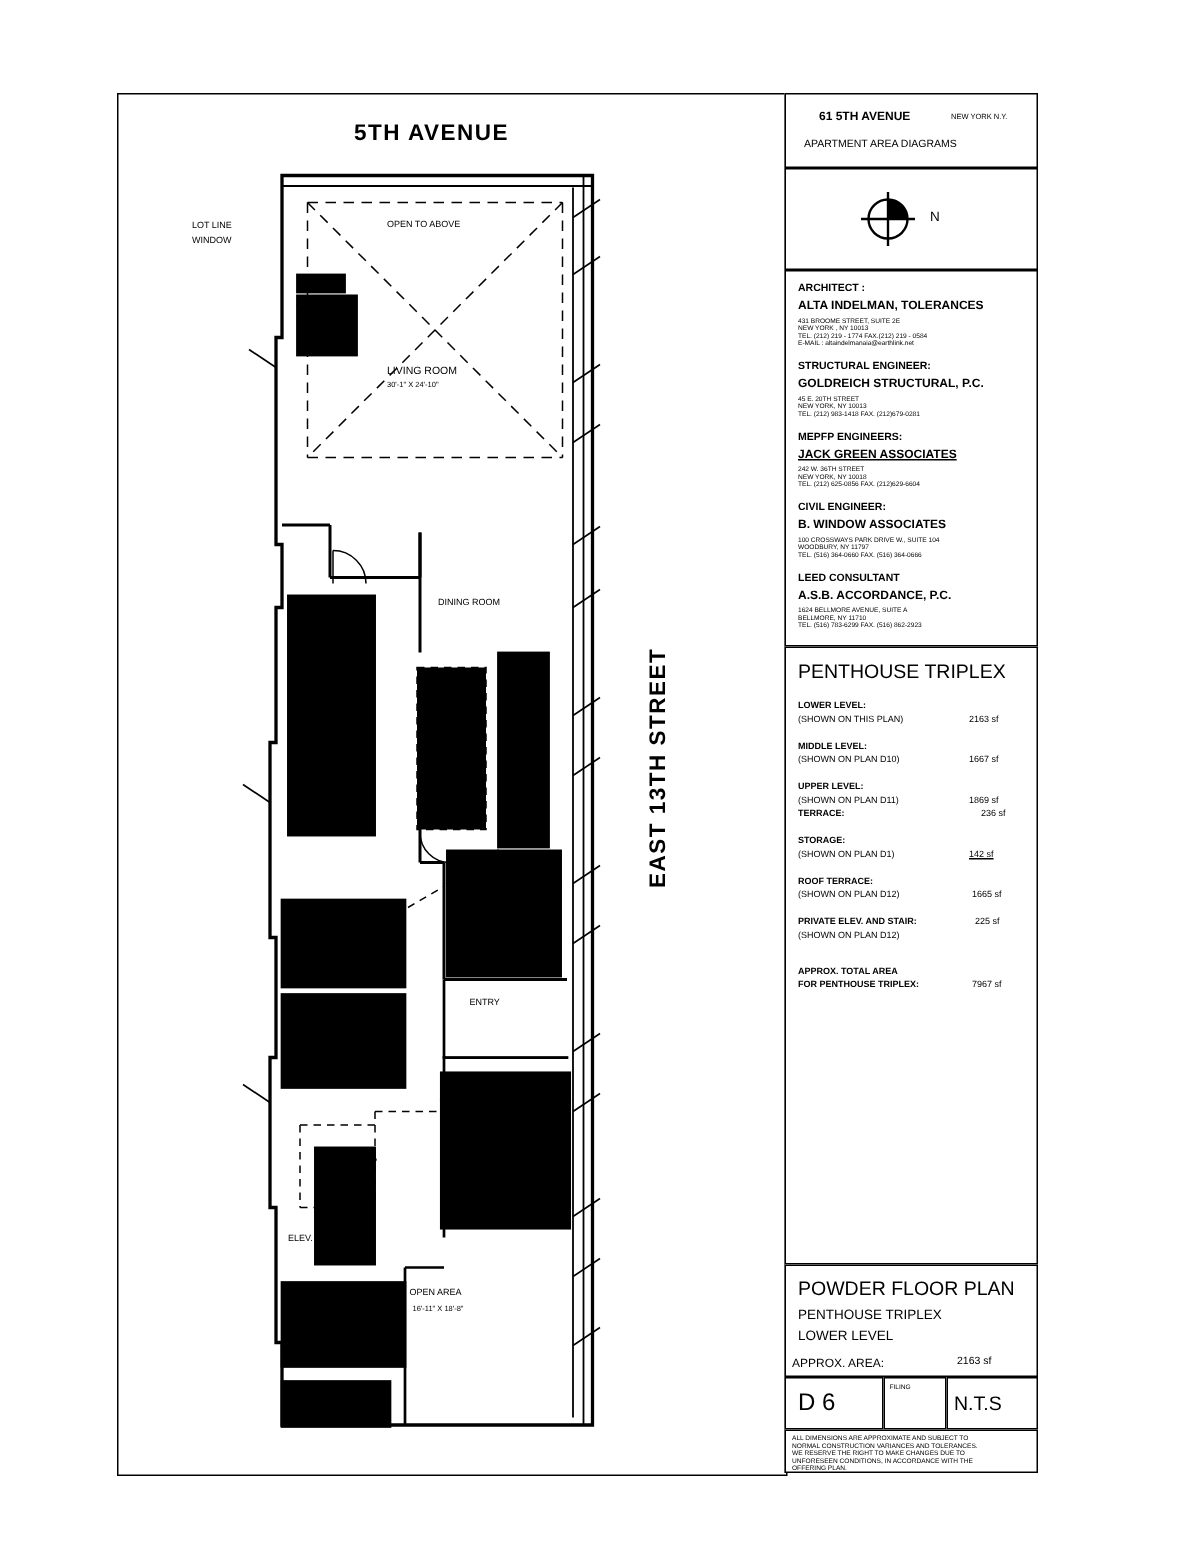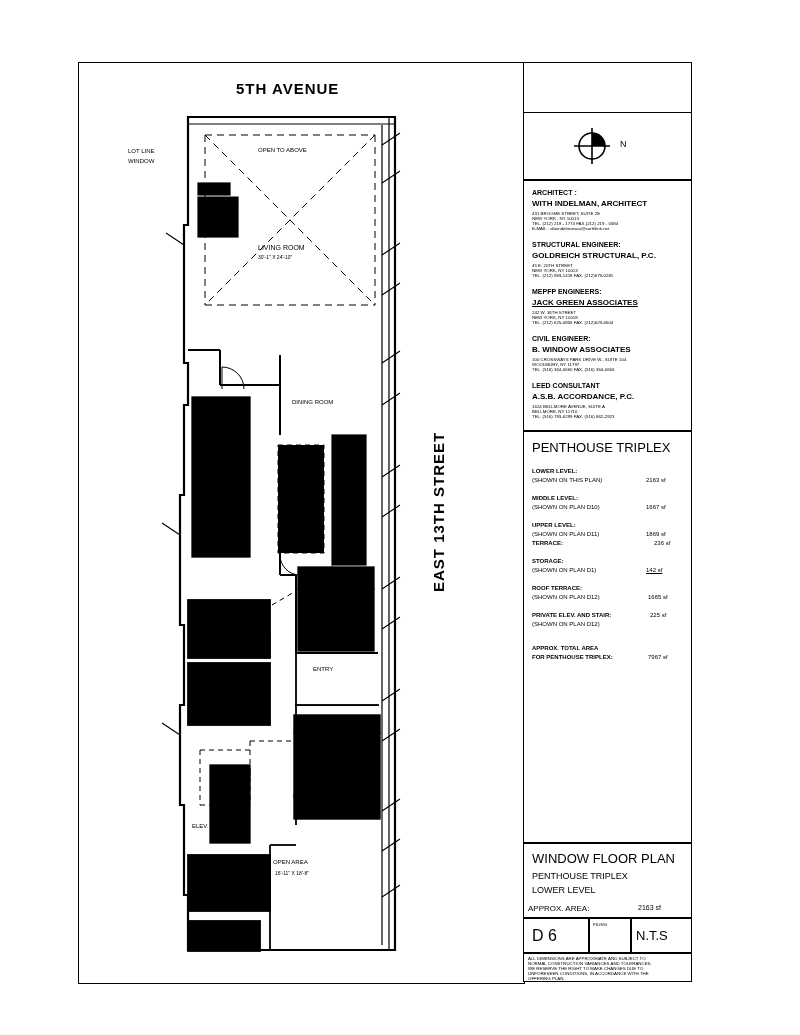--- a/index.html
+++ b/index.html
@@ -296,34 +296,39 @@
   <div class="lbl f5" style="left:275px;top:870px;">16'-11" X 18'-8"</div>
 
   <div class="lbl f6 bold" style="left:198px;top:411px;">UP</div>
   <div class="lbl f6 bold" style="left:228px;top:411px;">DN</div>
   <div class="lbl f6 bold" style="left:193px;top:546px;">DN</div>
   <div class="lbl f6 bold" style="left:228px;top:546px;">UP</div>
   <div class="lbl f6 bold" style="left:243px;top:772px;">UP</div>
 
   <div class="tb" style="left:523px;top:62px;width:169px;height:920px;border-width:1.6px;"></div>
 
+  <div class="tb" style="left:523px;top:62px;width:169px;height:50px;">
+    <div class="lbl bold f8" style="left:22px;top:10px;">61 5TH AVENUE</div>
+    <div class="lbl f5" style="left:110px;top:12px;">NEW YORK N.Y.</div>
+    <div class="lbl f7" style="left:12px;top:30px;">APARTMENT AREA DIAGRAMS</div>
+  </div>
 
   <div class="tb" style="left:523px;top:112px;width:169px;height:68px;">
     <svg width="40" height="40" style="position:absolute;left:48px;top:13px;">
       <circle cx="20" cy="20" r="13" fill="none" stroke="#000" stroke-width="1.6"></circle>
       <line x1="20" y1="2" x2="20" y2="38" stroke="#000" stroke-width="1.6"></line>
       <line x1="2" y1="20" x2="38" y2="20" stroke="#000" stroke-width="1.6"></line>
       <path d="M20 20 L20 7 A13 13 0 0 1 33 20 Z" fill="#000"></path>
     </svg>
     <div class="lbl f9" style="left:96px;top:26px;">N</div>
   </div>
 
   <div class="tb" style="left:523px;top:180px;width:169px;height:251px;">
     <div class="lbl f7 bold" style="left:8px;top:8px;">ARCHITECT :</div>
-    <div class="lbl f8 bold" style="left:8px;top:18px;">WITH  INDELMAN, ARCHITECT</div>
+    <div class="lbl f8 bold" style="left:8px;top:18px;">ALTA  INDELMAN, TOLERANCES</div>
     <div class="lbl tiny" style="left:8px;top:30px;">431  BROOME  STREET, SUITE 2E</div>
     <div class="lbl tiny" style="left:8px;top:35px;">NEW YORK , NY  10013</div>
     <div class="lbl tiny" style="left:8px;top:40px;">TEL. (212) 219 - 1774  FAX.(212) 219 - 0584</div>
     <div class="lbl tiny" style="left:8px;top:45px;">E-MAIL :  altaindelmanaia@earthlink.net</div>
 
     <div class="lbl f7 bold" style="left:8px;top:60px;">STRUCTURAL ENGINEER:</div>
     <div class="lbl f8 bold" style="left:8px;top:70px;">GOLDREICH STRUCTURAL, P.C.</div>
     <div class="lbl tiny" style="left:8px;top:82px;">45 E. 20TH STREET</div>
     <div class="lbl tiny" style="left:8px;top:87px;">NEW YORK, NY 10013</div>
     <div class="lbl tiny" style="left:8px;top:92px;">TEL. (212) 983-1418  FAX. (212)679-0281</div>
@@ -376,21 +381,21 @@
     <div class="lbl f6 bold" style="left:8px;top:180px;">PRIVATE ELEV. AND STAIR:</div>
     <div class="lbl f6" style="left:126px;top:180px;">225 sf</div>
     <div class="lbl f6" style="left:8px;top:189px;">(SHOWN ON PLAN D12)</div>
 
     <div class="lbl f6 bold" style="left:8px;top:213px;">APPROX. TOTAL  AREA</div>
     <div class="lbl f6 bold" style="left:8px;top:222px;">FOR PENTHOUSE TRIPLEX:</div>
     <div class="lbl f6" style="left:124px;top:222px;">7967 sf</div>
   </div>
 
   <div class="tb" style="left:523px;top:843px;width:169px;height:75px;">
-    <div class="lbl f13" style="left:8px;top:7px;">WINDOW FLOOR PLAN</div>
+    <div class="lbl f13" style="left:8px;top:7px;">POWDER FLOOR PLAN</div>
     <div class="lbl f9" style="left:8px;top:27px;">PENTHOUSE TRIPLEX</div>
     <div class="lbl f9" style="left:8px;top:41px;">LOWER LEVEL</div>
     <div class="lbl f8" style="left:4px;top:60px;">APPROX. AREA:</div>
     <div class="lbl f7" style="left:114px;top:60px;">2163 sf</div>
   </div>
 
   <div class="tb" style="left:523px;top:918px;width:66px;height:35px;">
     <div class="lbl f16" style="left:8px;top:8px;">D 6</div>
   </div>
   <div class="tb" style="left:589px;top:918px;width:42px;height:35px;">

